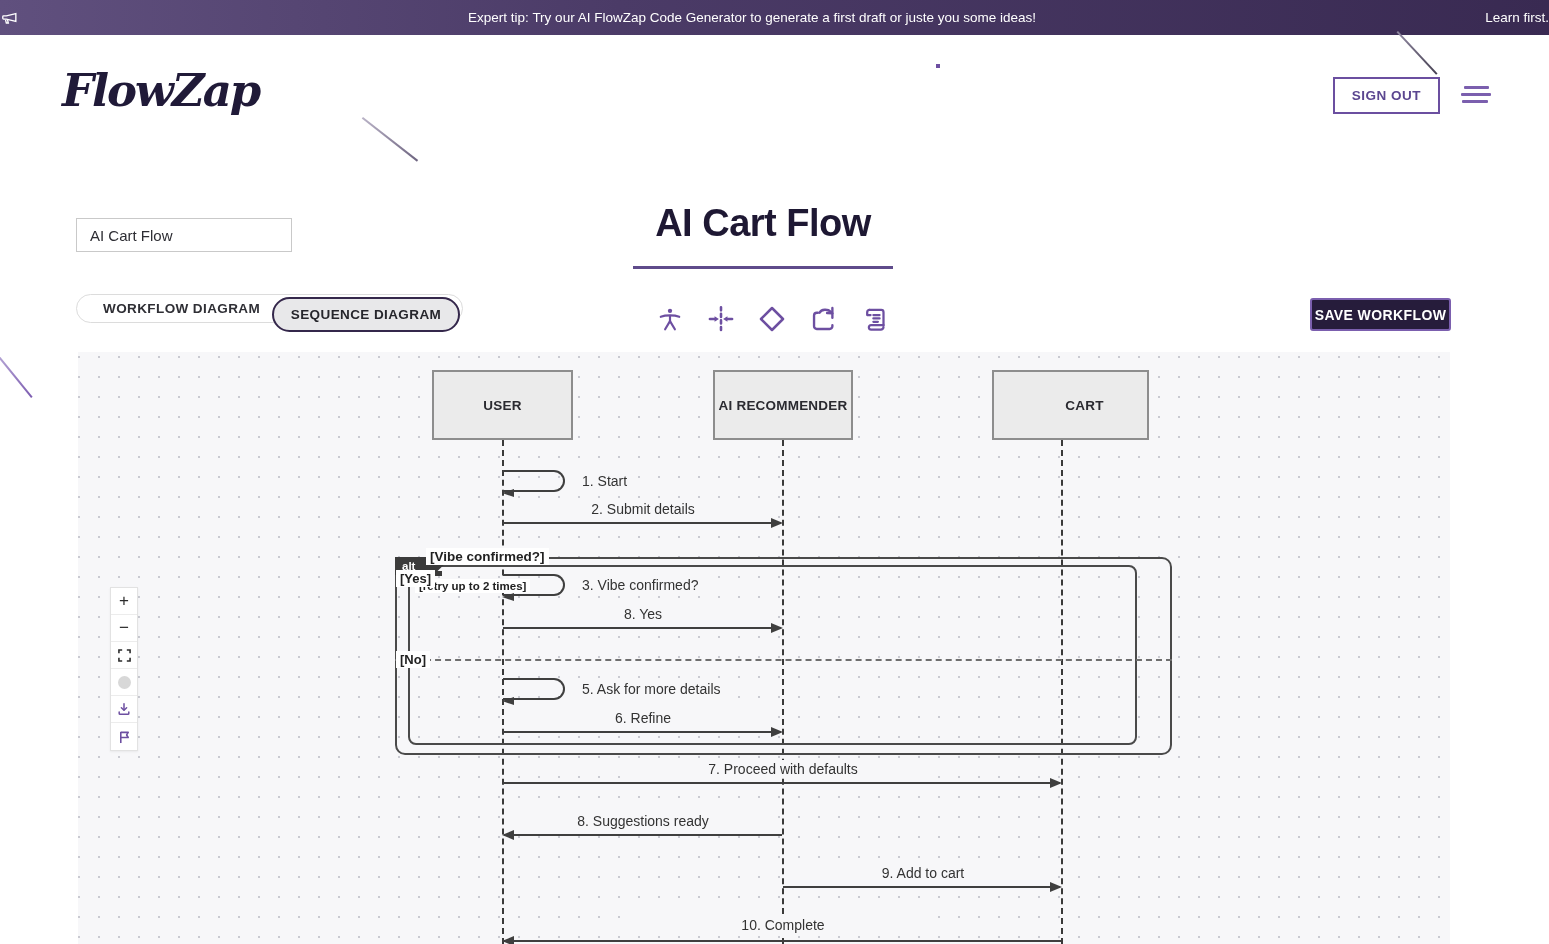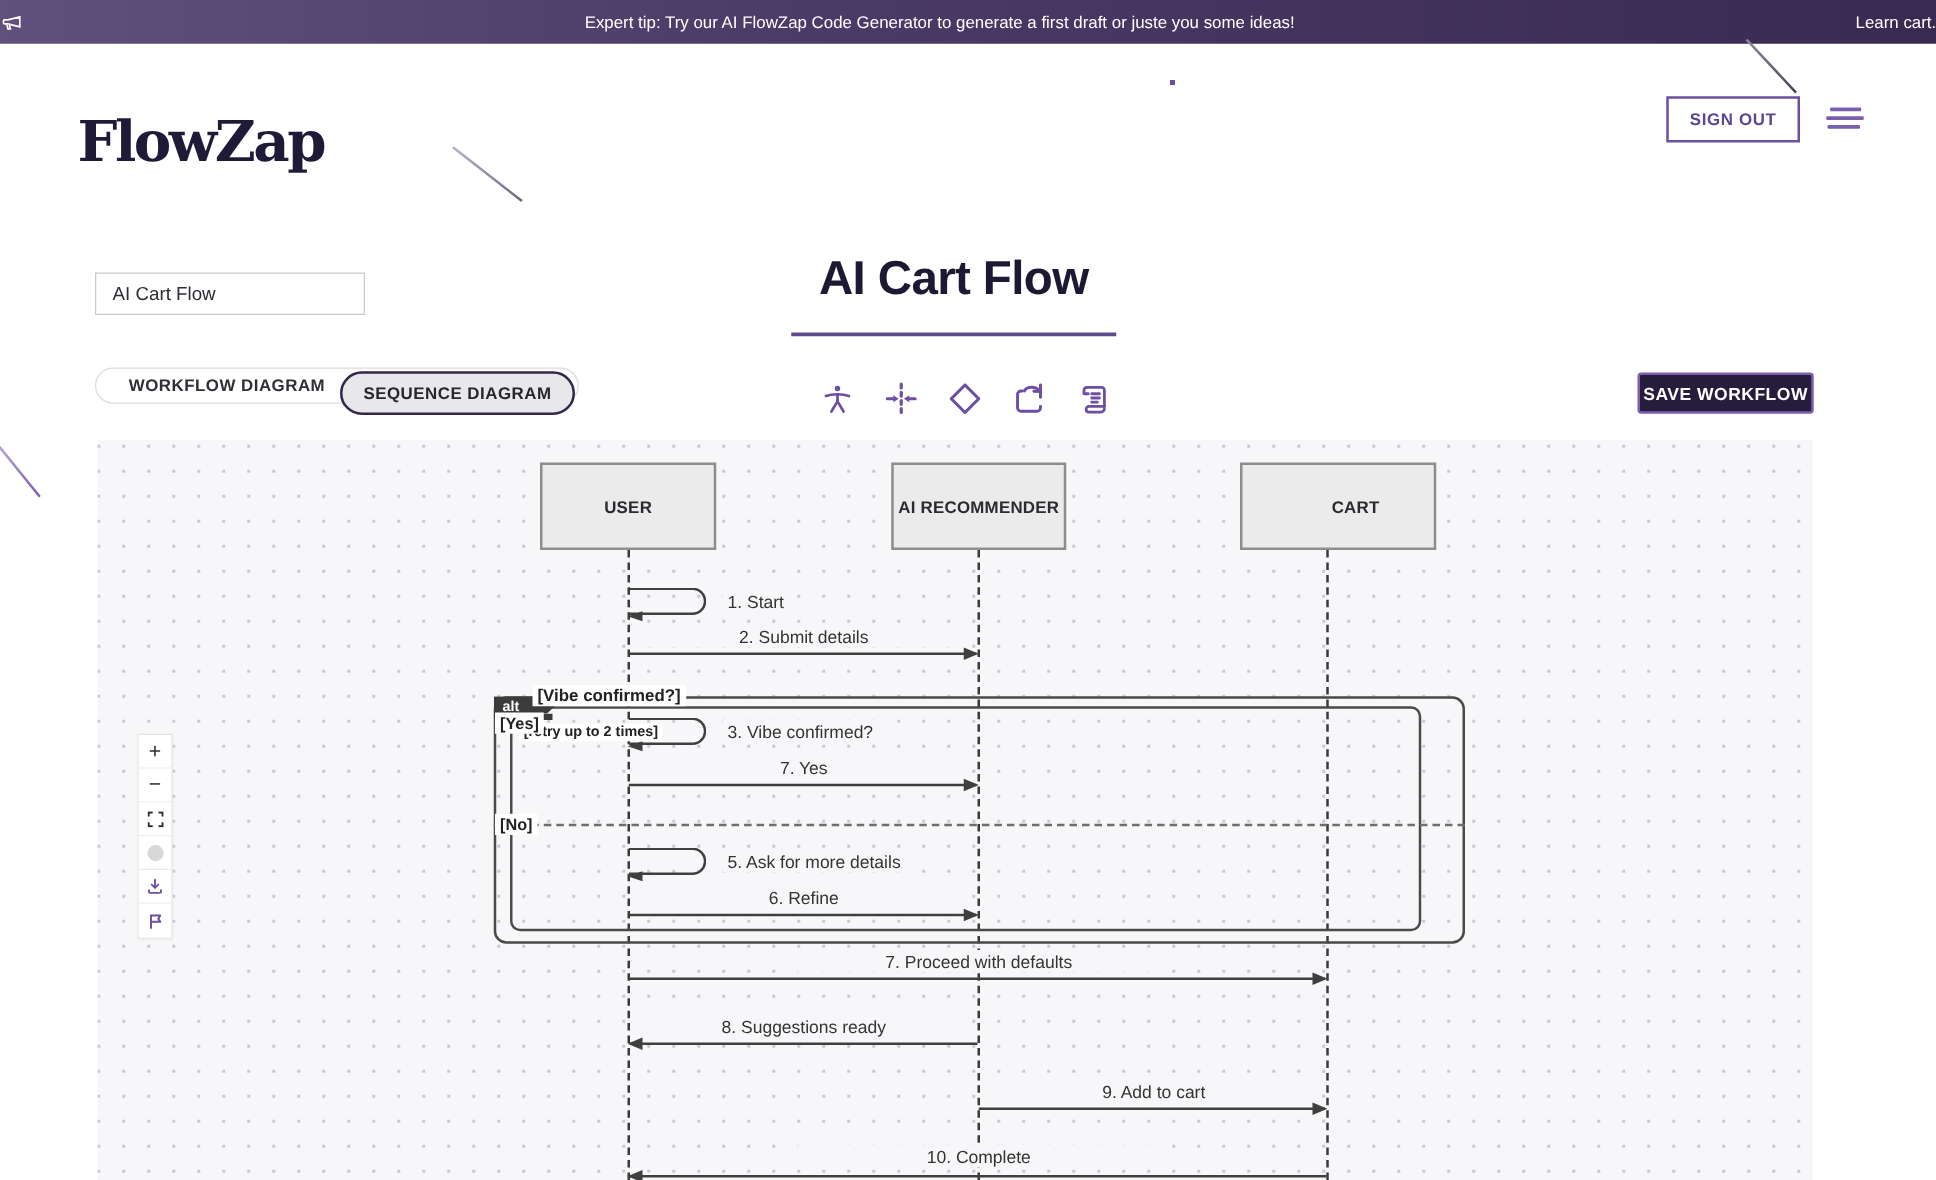--- a/index.html
+++ b/index.html
@@ -9,21 +9,21 @@
 
   
   .banner { position:absolute; left:0; top:0; width:1549px; height:35px;
     background:linear-gradient(90deg,#60507e 0%,#4b3b67 40%,#392a52 100%);
     color:#fff; display:flex; align-items:center; justify-content:space-between;
     font-size:13.5px; gap:9px; }
   .banner .learn { cursor:pointer; }
 
   
   .logo { position:absolute; left:62px; top:64px; font-family:"DejaVu Serif", serif;
-    font-weight:700; font-size:45px; color:#201a38; letter-spacing:-2px;margin-top:23px; }
+    font-style:italic; font-weight:700; font-size:45px; color:#201a38; letter-spacing:-2px; }
   .signout { position:absolute; left:1333px; top:77px; width:107px; height:37px;
     background:#fff; border:2px solid #6b4fa0; color:#5b4690; font-weight:700;
     font-size:13.5px; letter-spacing:0.5px; font-family:"Liberation Sans",sans-serif; cursor:pointer; }
   .hamburger { position:absolute; left:1461px; top:86px; width:32px; height:22px; cursor:pointer; }
   .hamburger span { display:block; height:2.6px; background:#7b5fae; margin-bottom:4.6px; border-radius:1px; }
   .hamburger .b1 { width:25px; margin-left:3px; }
   .hamburger .b2 { width:30px; }
   .hamburger .b3 { width:26px; margin-left:1px; }
 
   
@@ -115,21 +115,21 @@
 <body>
 
 <div class="page">
 
   <div class="banner">
     <svg width="19" height="19" viewBox="0 0 24 24" fill="none" stroke="#fff" stroke-width="1.7">
       <path d="M20 7 L8 10 H4.5 a1 1 0 0 0 -1 1 v2 a1 1 0 0 0 1 1 H8 l12 3 z"></path>
       <path d="M7 15 l1 4 h2.5 l-1-4"></path>
     </svg>
     <span>Expert tip: Try our AI FlowZap Code Generator to generate a first draft or juste you some ideas!</span>
-    <span class="learn">Learn cart.</span>
+    <span class="learn">Learn first.</span>
   </div>
 
   <div class="logo">FlowZap</div>
   <button class="signout">SIGN OUT</button>
   <div class="hamburger">
     <span class="b1"></span>
       <span class="b2"></span>
       <span class="b3"></span>
   </div>
 
@@ -214,21 +214,21 @@
 
     <div class="selfloop" style="left:425px;top:118px;"></div>
     <div class="mlabel" style="left:500px;top:120px;">1. Start</div>
 
     <div class="mlabel ctr" style="left:435px;top:148px;width:260px;">2. Submit details</div>
     <div class="mline arr-r" style="left:425px;top:170px;width:278px;"></div>
 
     <div class="selfloop" style="left:425px;top:222px;"></div>
     <div class="mlabel" style="left:500px;top:224px;">3. Vibe confirmed?</div>
 
-    <div class="mlabel ctr" style="left:435px;top:253px;width:260px;">7. Yes</div>
+    <div class="mlabel ctr" style="left:435px;top:253px;width:260px;">8. Yes</div>
     <div class="mline arr-r" style="left:425px;top:275px;width:278px;"></div>
 
     <div class="selfloop" style="left:425px;top:326px;"></div>
     <div class="mlabel" style="left:500px;top:328px;">5. Ask for more details</div>
 
     <div class="mlabel ctr" style="left:435px;top:357px;width:260px;">6. Refine</div>
     <div class="mline arr-r" style="left:425px;top:379px;width:278px;"></div>
 
     <div class="mlabel ctr" style="left:560px;top:408px;width:290px;">7. Proceed with defaults</div>
     <div class="mline arr-r" style="left:425px;top:430px;width:557px;"></div>

